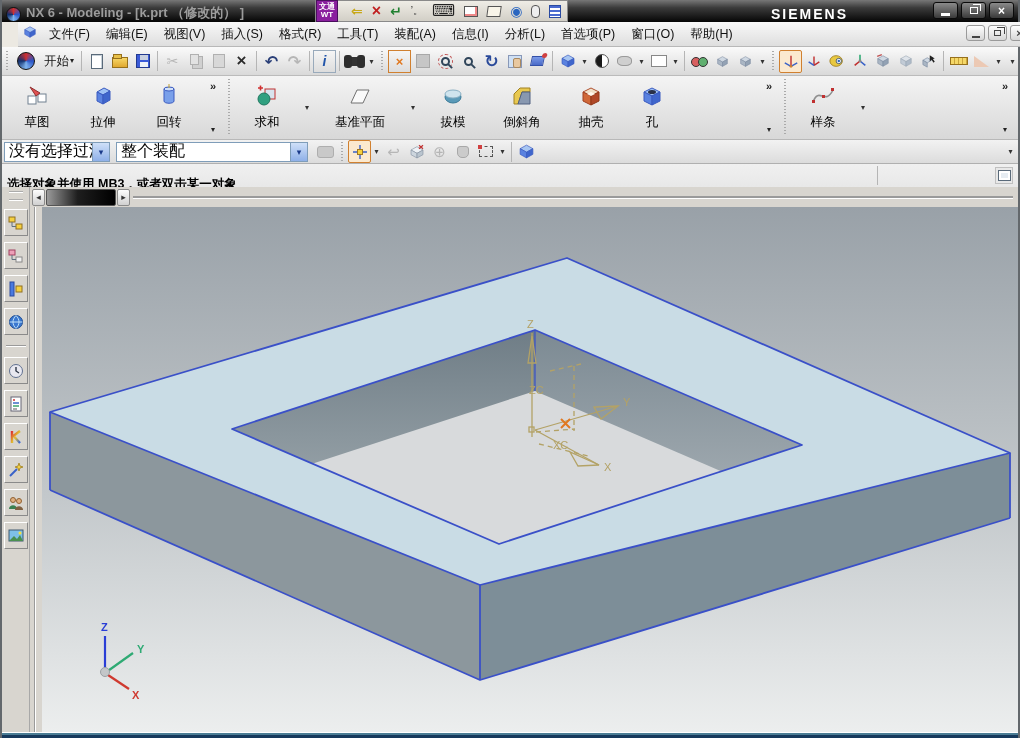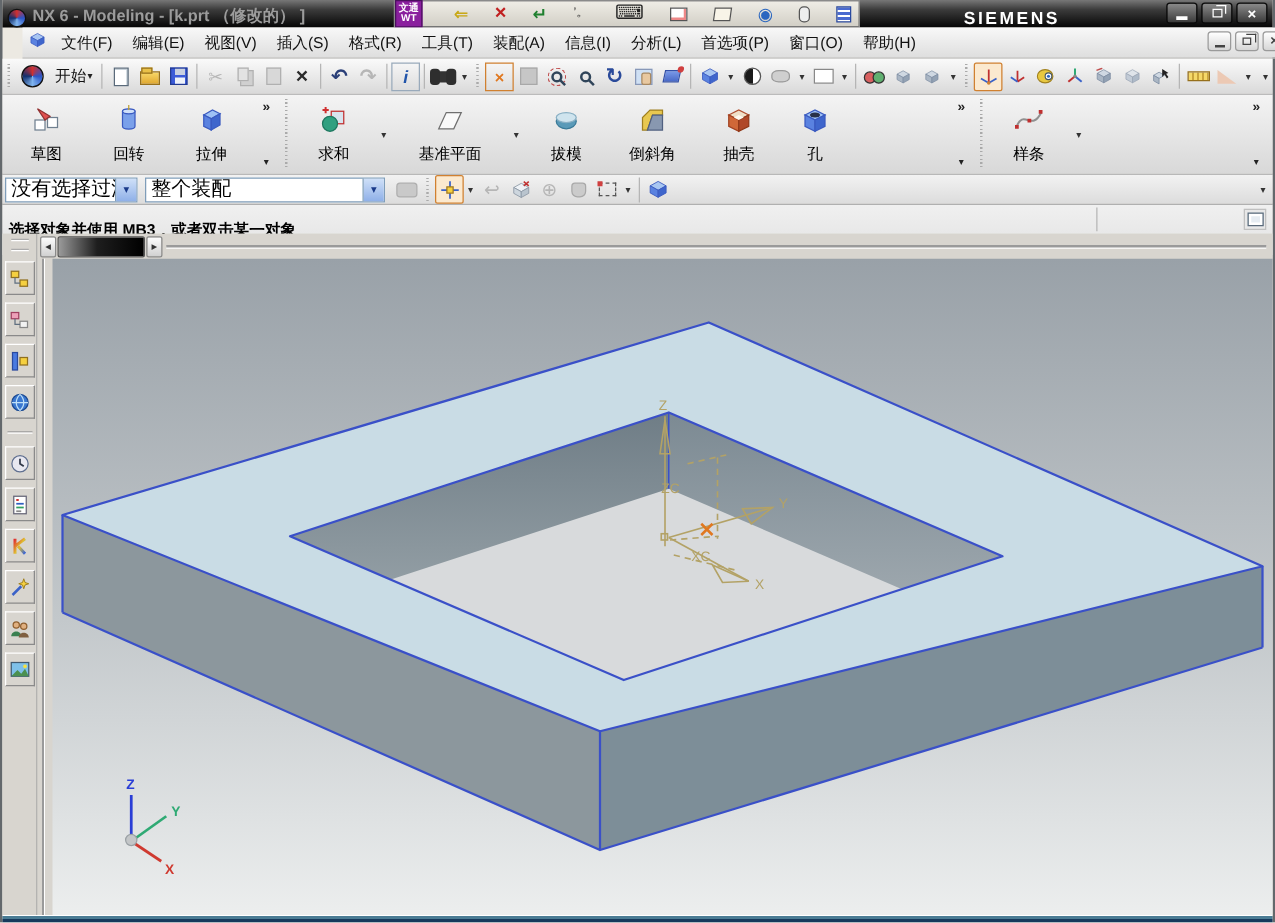--- a/index.html
+++ b/index.html
@@ -20,21 +20,21 @@
   .wb{width:25px;height:17px;border:1px solid #0a0a0a;border-radius:3px;
     background:linear-gradient(#8a8a8a,#3a3a3a);color:#fff;display:flex;
     align-items:center;justify-content:center;font-size:12px;font-weight:bold;}
   .mini-bar{width:9px;height:3px;background:#fff;margin-top:7px;}
   .rst{width:8px;height:7px;border:1px solid #fff;position:relative;}
   .rst::before{content:"";position:absolute;left:2px;top:-4px;width:7px;height:6px;
     border:1px solid #fff;border-left:none;border-bottom:none;}
 
   
   .ime{position:absolute;left:313px;top:0;height:22px;display:flex;align-items:center;
-    background:linear-gradient(#efede6,#d2cfc6);border:1px solid #8a8a8a;padding:0 6px 0 0;gap:21px;}
+    background:linear-gradient(#efede6,#d2cfc6);border:1px solid #8a8a8a;padding:0 6px 0 0;gap:9px;}
   .wtlogo{width:22px;height:22px;background:#8a1f9e;color:#fff;display:flex;flex-direction:column;
     align-items:center;justify-content:center;line-height:8px;font-size:8px;font-weight:bold;margin-right:4px;border:1px solid #4a0f5e;}
   .imeic{font-size:14px;line-height:1;}
 
   
   .menubar{position:absolute;left:16px;top:22px;width:100%;height:25px;
     background:linear-gradient(#f8f8f8,#dedede);border-bottom:1px solid #b8b8b8;
     display:flex;align-items:center;}
   .menu-item{font-size:12.5px;color:#111;padding:3px 8px;white-space:nowrap;}
   .mdibtns{position:absolute;right:5px;top:3px;display:flex;gap:3px;}
@@ -390,33 +390,33 @@
     <div class="fbtn">
       <span><svg width="24" height="24" viewBox="0 0 24 24">
             <rect x="3" y="12" width="8" height="8" fill="#fff" stroke="#708090"></rect>
             <rect x="13" y="10" width="8" height="8" fill="#fff" stroke="#708090"></rect>
             <path d="M5 3 L15 9 L11 12 Z" fill="#e05050" stroke="#903030"></path>
           </svg></span>
       <span class="flb">草图</span>
     </div>
     <div class="fbtn">
       <span><svg width="24" height="24" viewBox="0 0 24 24">
+            <path d="M6 8 L13 4 L19 7 L12 11 Z" fill="#9ec1f5" stroke="#3a5ac0"></path>
+            <path d="M6 8 L12 11 L12 20 L6 17 Z" fill="#5a82e0" stroke="#3a5ac0"></path>
+            <path d="M12 11 L19 7 L19 16 L12 20 Z" fill="#3f66cc" stroke="#3a5ac0"></path>
+          </svg></span>
+      <span class="flb">拉伸</span>
+    </div>
+    <div class="fbtn">
+      <span><svg width="24" height="24" viewBox="0 0 24 24">
             <path d="M7 5 C7 3 17 3 17 5 L17 17 C17 20 7 20 7 17 Z" fill="#7aa0ea" stroke="#3a5ac0"></path>
             <ellipse cx="12" cy="5" rx="5" ry="2" fill="#cfe0fa" stroke="#3a5ac0"></ellipse>
             <path d="M12 4 L12 0" stroke="#c0a030"></path>
           </svg></span>
       <span class="flb">回转</span>
-    </div>
-    <div class="fbtn">
-      <span><svg width="24" height="24" viewBox="0 0 24 24">
-            <path d="M6 8 L13 4 L19 7 L12 11 Z" fill="#9ec1f5" stroke="#3a5ac0"></path>
-            <path d="M6 8 L12 11 L12 20 L6 17 Z" fill="#5a82e0" stroke="#3a5ac0"></path>
-            <path d="M12 11 L19 7 L19 16 L12 20 Z" fill="#3f66cc" stroke="#3a5ac0"></path>
-          </svg></span>
-      <span class="flb">拉伸</span>
     </div>
     <div class="ovf">
       <span class="ov">»</span>
       <span class="od">▾</span>
     </div>
     <span class="fgrip"></span>
     <div class="fbtn">
       <span><svg width="24" height="24" viewBox="0 0 24 24">
             <rect x="10" y="5" width="10" height="10" fill="#d8e4ee" stroke="#c03030"></rect>
             <circle cx="9" cy="15" r="6" fill="#30a080" stroke="#207860"></circle>

